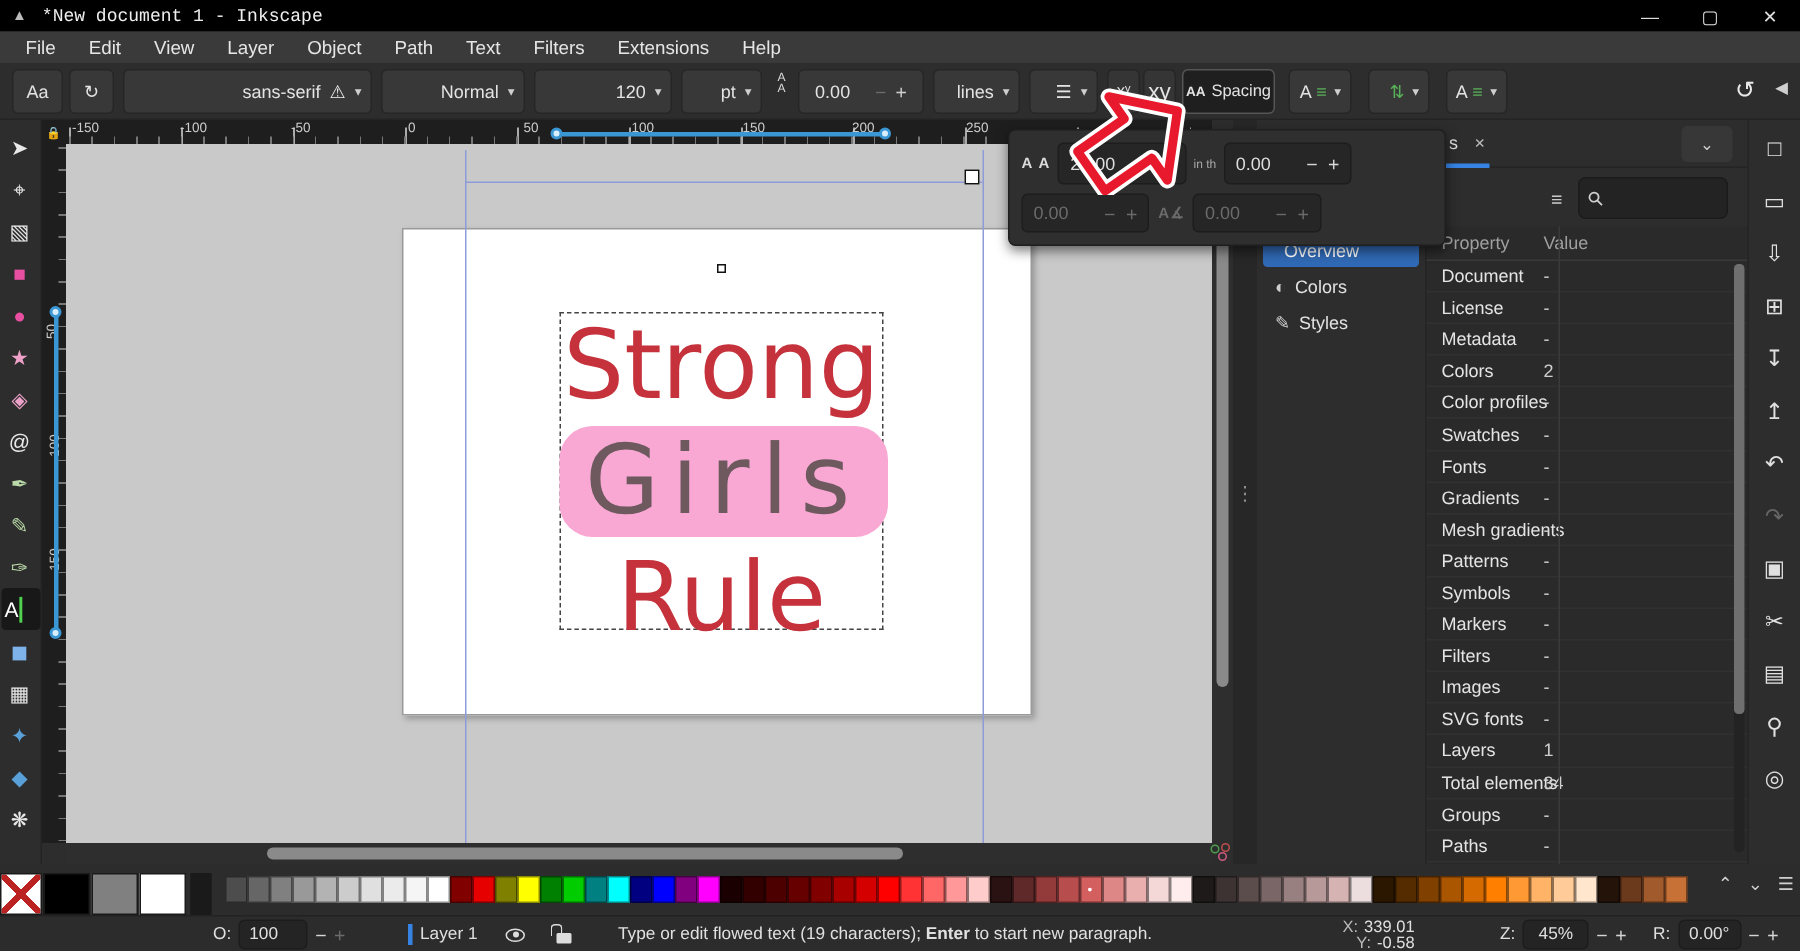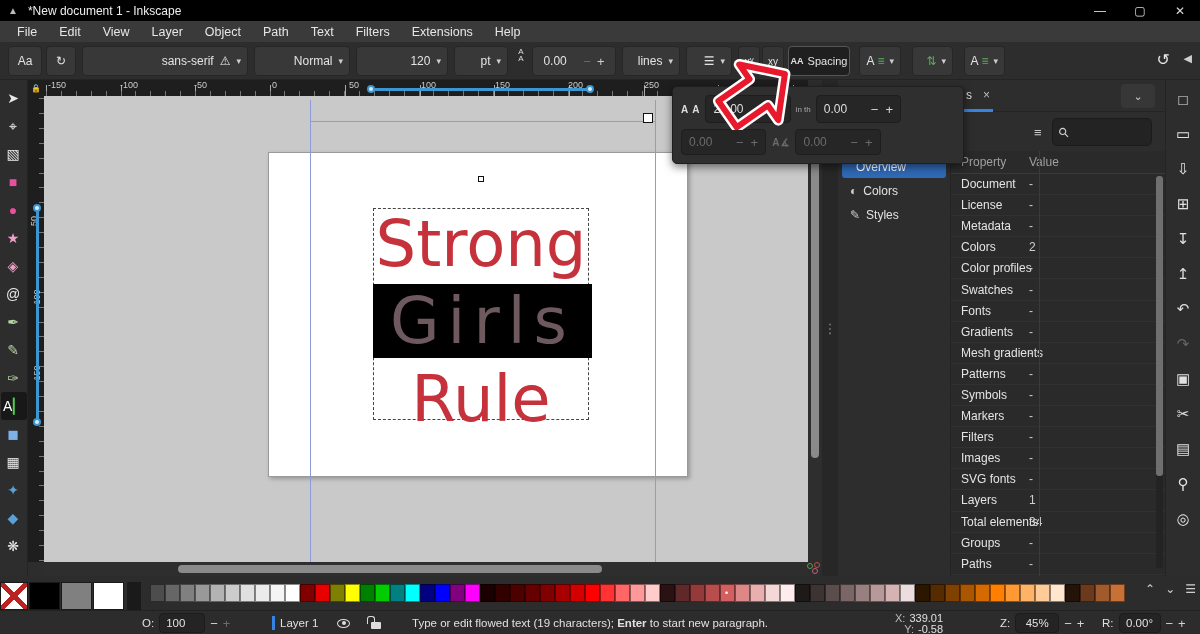--- a/index.html
+++ b/index.html
@@ -5,21 +5,21 @@
   html,body{margin:0;padding:0;background:#1a1a1a;}
   *{box-sizing:border-box;}
   #app{position:relative;width:1200px;height:634px;overflow:hidden;
        font-family:"Liberation Sans",sans-serif;font-size:12px;color:#dedede;
        background:#2d2d2d;user-select:none;}
   .abs{position:absolute;}
 
   
   #titlebar{left:0;top:0;width:1200px;height:21px;background:#000;display:flex;align-items:center;}
   #titlebar .logo{margin-left:8px;font-size:10px;color:#bbb;}
-  #titlebar .title{margin-left:10px;font-size:12px;color:#eee;}
+  #titlebar .title{margin-left:10px;font-size:12px;color:#eee;font-family:Liberation Mono, monospace;}
   #titlebar .wbtns{margin-left:auto;display:flex;}
   #titlebar .wbtn{width:40px;height:21px;display:flex;align-items:center;justify-content:center;color:#ddd;font-size:12px;}
 
   
   #menubar{left:0;top:21px;width:1200px;height:21px;background:#3a3a3a;display:flex;align-items:center;padding-left:6px;}
   .menu-item{padding:0 11px;height:21px;display:flex;align-items:center;color:#e6e6e6;font-size:12.5px;}
 
   
   #toolbar{left:0;top:42px;width:1200px;height:38px;background:#2d2d2d;border-bottom:1px solid #242424;}
   .tbtn{position:absolute;top:4px;height:30px;background:#383838;border:1px solid #262626;border-radius:4px;
@@ -217,21 +217,21 @@
     </div>
     <div class="tbtn combo" style="left:622px;width:58px;">
       <span>lines</span>
       <span class="arrow">▾</span>
     </div>
     <div class="tbtn combo" style="left:686px;width:46px;">
       <span>☰</span>
       <span class="arrow">▾</span>
     </div>
     <div class="tbtn flat" style="left:738px;width:22px;font-size:11px;">xʸ</div>
-    <div class="tbtn flat" style="left:762px;width:22px;font-size:10px;">xy</div>
+    <div class="tbtn flat" style="left:762px;width:22px;font-size:15px;">xy</div>
     <div class="tbtn spacing-btn" style="left:788px;width:62px;font-size:11px;gap:4px;">
       <span style="font-size:9px;font-weight:bold;letter-spacing:0;">AA</span>
       <span>Spacing</span>
     </div>
     <div class="tbtn combo" style="left:859px;width:42px;">
       <span class="ddicon">
           <span>A</span>
           <span class="greenlines">≡</span>
         </span>
       <span class="arrow">▾</span>
@@ -379,21 +379,21 @@
     <div class="handle" style="left:599px;top:17px;width:10px;height:10px;"></div>
     <div class="handle" style="left:434px;top:80px;width:6px;height:6px;"></div>
     <div class="abs" id="sel-box"></div>
     <div id="canvas-text">
 
         <div class="cline" style="color: rgb(197, 50, 60); letter-spacing: 0px;">
           <span style="padding: 0px 2px; background: transparent;">Strong</span>
         </div>
 
         <div class="cline" style="color: rgb(110, 89, 94); letter-spacing: 8px;">
-          <span style="padding: 0px 17px; background: #000000;">Girls</span>
+          <span style="padding: 0px 17px; background: #f9a8d4; border-radius: 22px;">Girls</span>
         </div>
 
         <div class="cline" style="color: rgb(197, 50, 60); letter-spacing: 0px;">
           <span style="padding: 0px 2px; background: transparent;">Rule</span>
         </div>
       </div>
   </div>
   <div class="abs" id="vsb">
       <div class="thumb"></div>
     </div>

